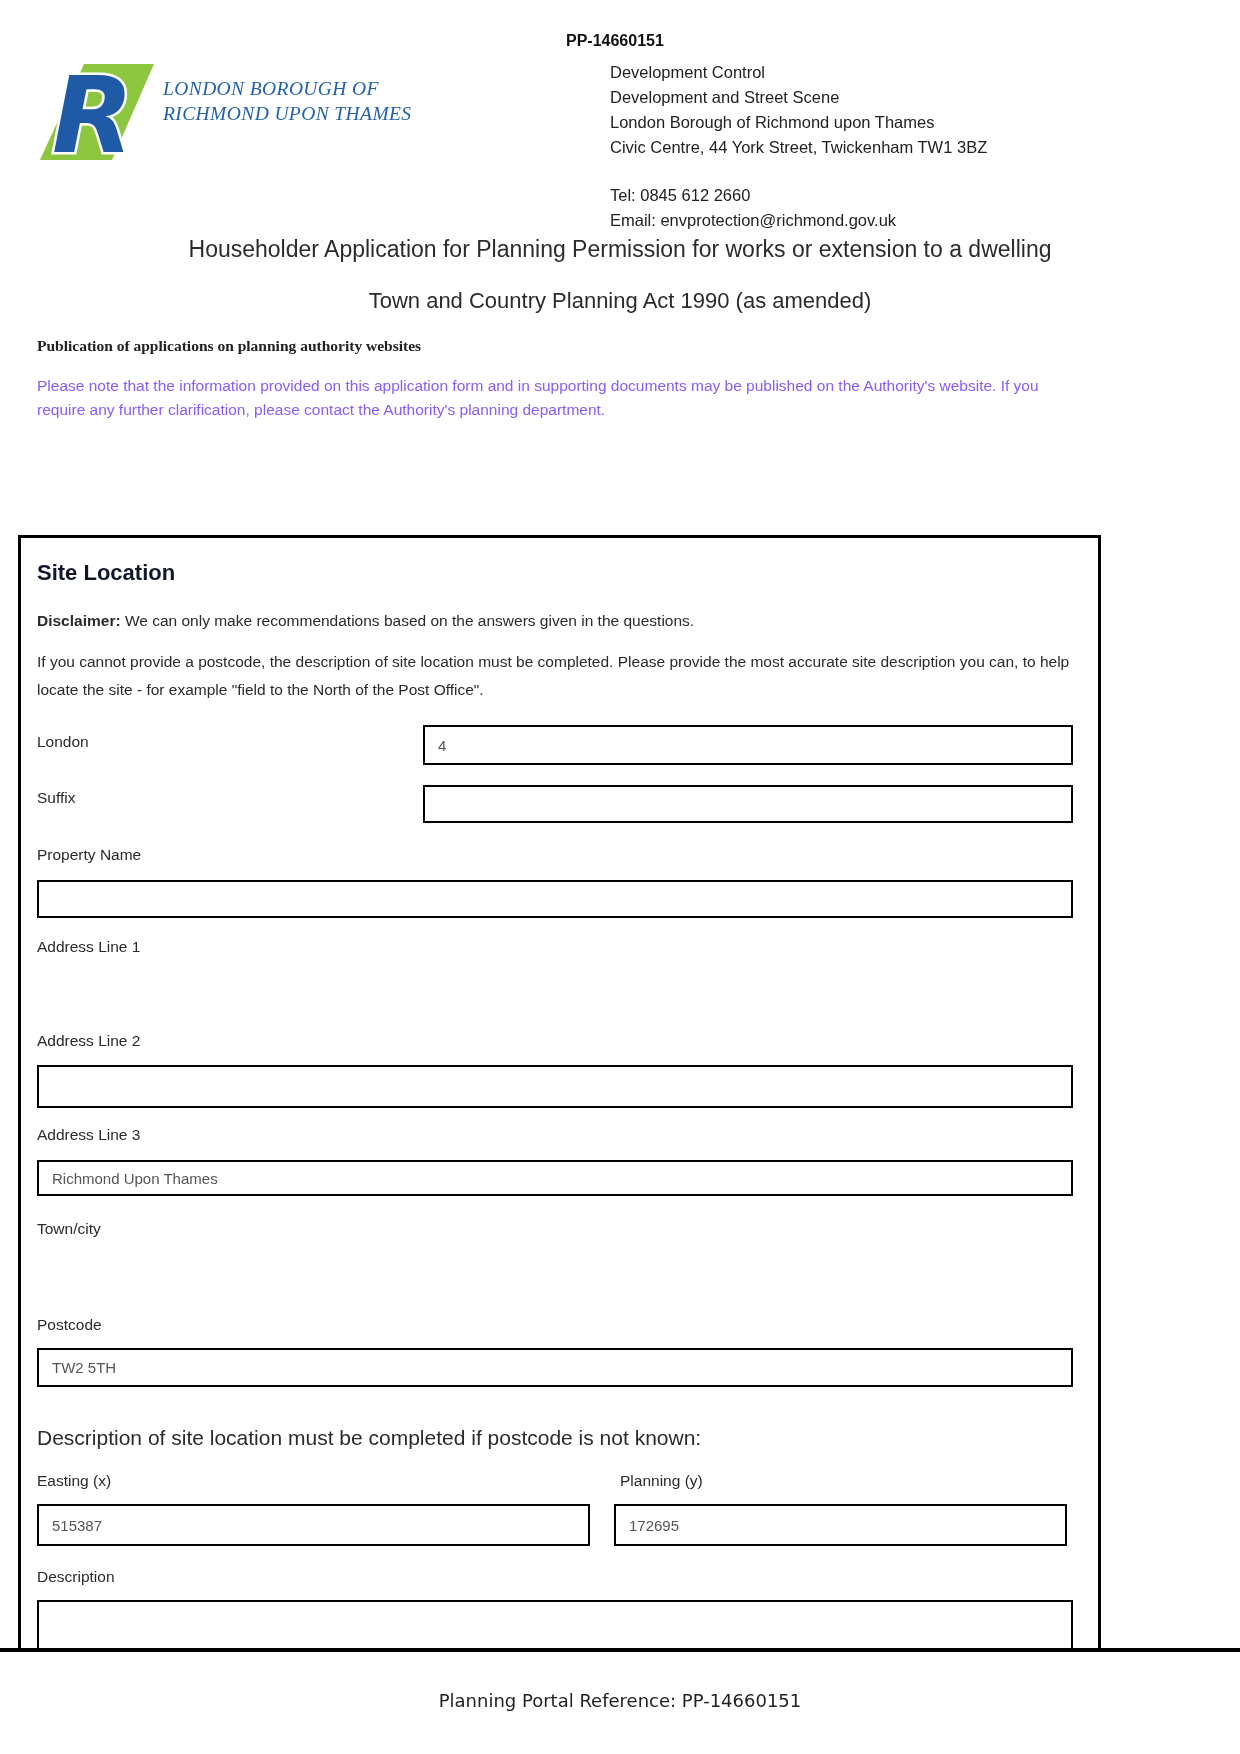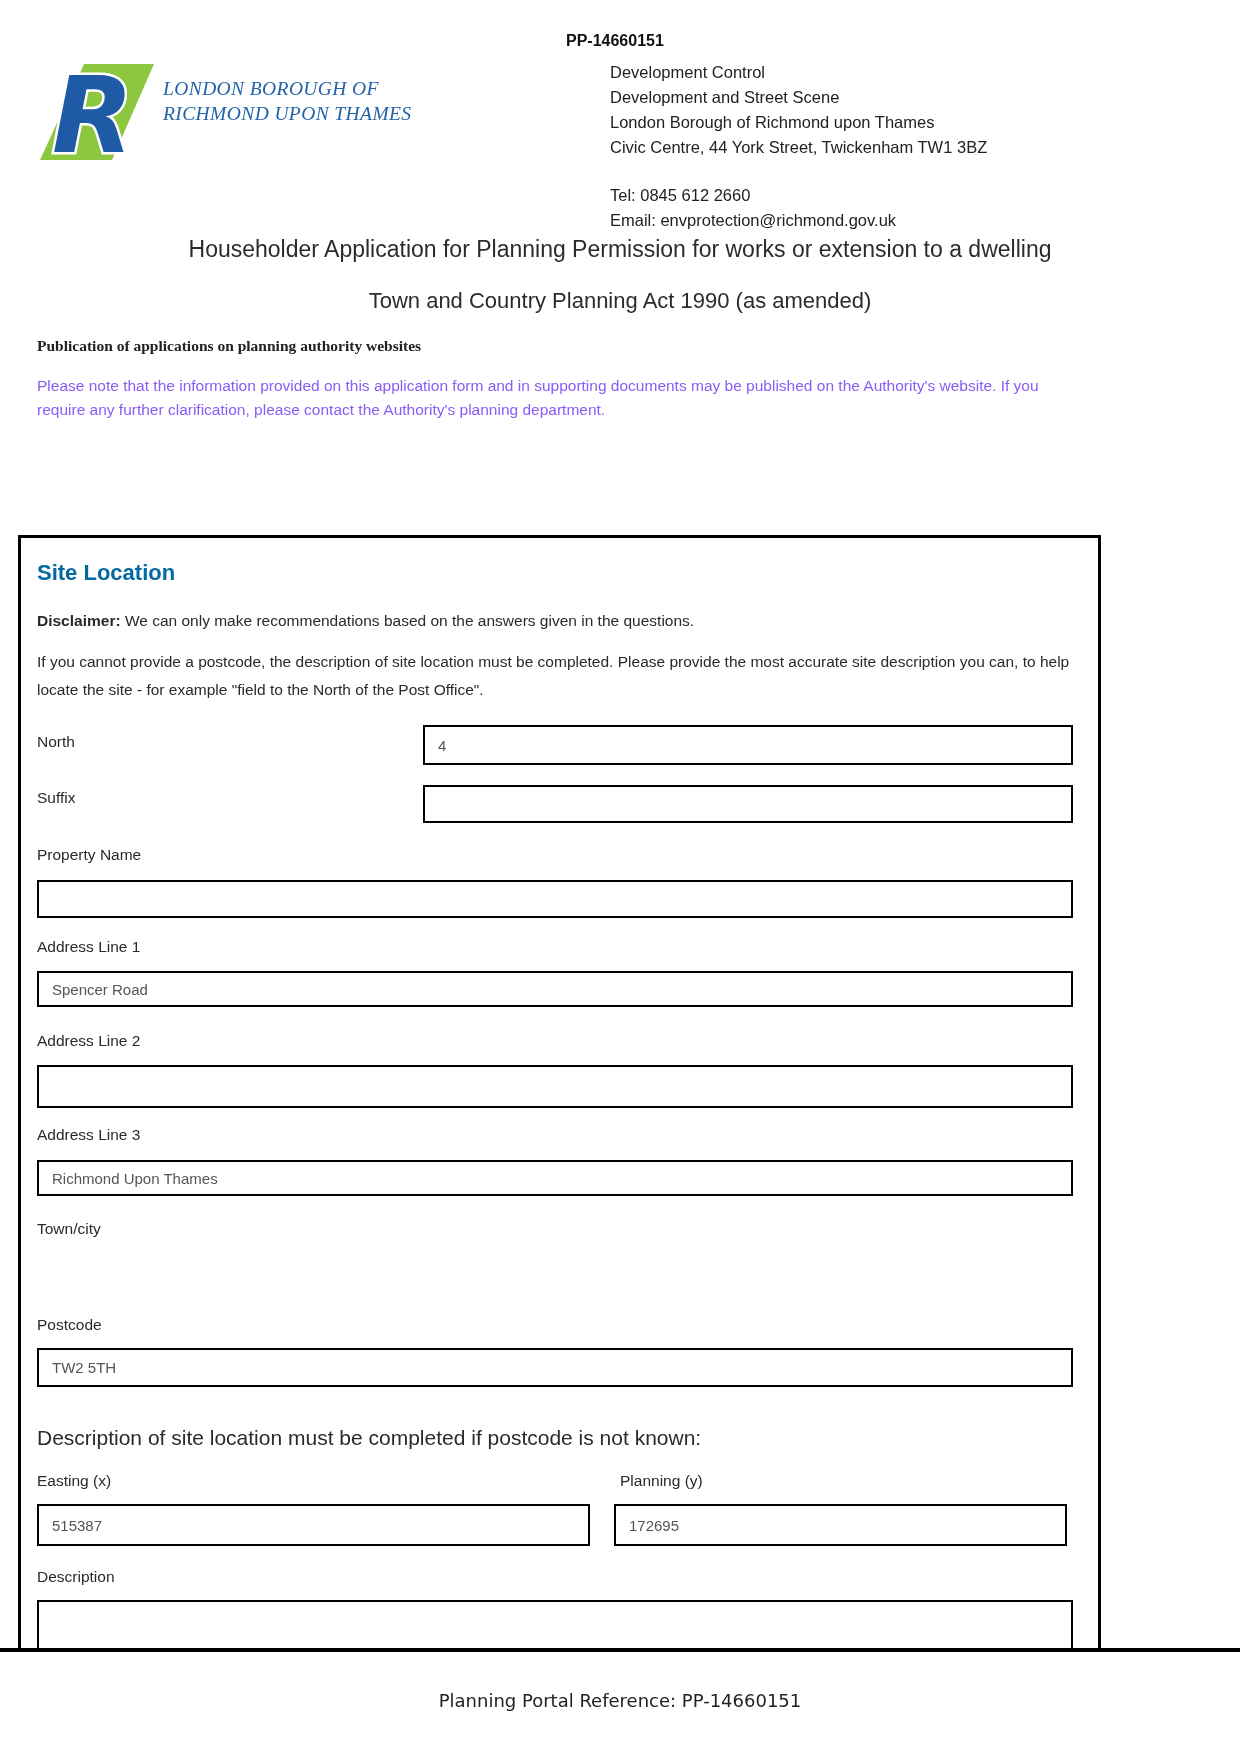--- a/index.html
+++ b/index.html
@@ -17,21 +17,21 @@
   
   .doc-title{position:absolute;left:0;top:236px;width:1240px;text-align:center;font-size:23px;color:#2b2b2b;}
   .doc-subtitle{position:absolute;left:0;top:288px;width:1240px;text-align:center;font-size:22px;color:#2b2b2b;}
   .pub-head{position:absolute;left:37px;top:337px;font-size:15.5px;font-weight:bold;color:#222;font-family:Liberation Serif, serif;}
   .pub-body{position:absolute;left:37px;top:374px;width:1032px;font-size:15.5px;line-height:24px;color:#8b5cf6;}
 
   
   .main-box{position:absolute;left:18px;top:535px;width:1083px;height:1115px;
             border:3px solid #000;border-bottom:none;box-sizing:border-box;overflow:hidden;background:#fff;}
   .main-box *{box-sizing:border-box;}
-  .sl-head{position:absolute;left:16px;top:22px;font-size:22px;font-weight:bold;color:#0369a1;}
+  .sl-head{position:absolute;left:16px;top:22px;font-size:22px;font-weight:bold;color:#0f172a;}
   .sl-disclaimer{position:absolute;left:16px;top:74px;font-size:15.5px;color:#2a2a2a;}
   .sl-intro{position:absolute;left:16px;top:110px;width:1036px;font-size:15.5px;line-height:28px;color:#2a2a2a;}
   .f-label{position:absolute;font-size:15.5px;color:#2a2a2a;white-space:nowrap;}
   .f-input{position:absolute;border:2px solid #000;border-radius:0;background:#fff;
            font-family:"Liberation Sans",sans-serif;font-size:15px;color:#555;
            padding:0 0 0 13px;outline:none;}
   .desc-head{position:absolute;left:16px;top:888px;font-size:21px;color:#2b2b2b;}
   .desc-box{position:absolute;left:16px;top:1062px;width:1036px;height:53px;
             border:2px solid #000;border-bottom:none;background:#fff;}
 
@@ -71,31 +71,30 @@
   <div class="pub-head">Publication of applications on planning authority websites</div>
   <div class="pub-body">Please note that the information provided on this application form and in supporting documents may be published on the Authority's website. If you require any further clarification, please contact the Authority's planning department.</div>
 
   <div class="main-box">
     <div class="sl-head">Site Location</div>
     <div class="sl-disclaimer">
       <b>Disclaimer:</b><span> We can only make recommendations based on the answers given in the questions.</span>
     </div>
     <div class="sl-intro">If you cannot provide a postcode, the description of site location must be completed. Please provide the most accurate site description you can, to help locate the site - for example "field to the North of the Post Office".</div>
 
-    <div class="f-label" style="left:16px;top:195px;">North</div>
+    <div class="f-label" style="left:16px;top:195px;">London</div>
     <input class="f-input" style="left: 402px; top: 187px; width: 650px; height: 40px;" readonly="" value="4">
 
     <div class="f-label" style="left:16px;top:251px;">Suffix</div>
     <input class="f-input" style="left: 402px; top: 247px; width: 650px; height: 38px;" readonly="" value="">
 
     <div class="f-label" style="left:16px;top:308px;">Property Name</div>
     <input class="f-input" style="left: 16px; top: 342px; width: 1036px; height: 38px;" readonly="" value="">
 
     <div class="f-label" style="left:16px;top:400px;">Address Line 1</div>
-    <input class="f-input" style="left: 16px; top: 433px; width: 1036px; height: 36px;" readonly="" value="Spencer Road">
 
     <div class="f-label" style="left:16px;top:494px;">Address Line 2</div>
     <input class="f-input" style="left: 16px; top: 527px; width: 1036px; height: 43px;" readonly="" value="">
 
     <div class="f-label" style="left:16px;top:588px;">Address Line 3</div>
     <input class="f-input" style="left: 16px; top: 622px; width: 1036px; height: 36px;" readonly="" value="Richmond Upon Thames">
 
     <div class="f-label" style="left:16px;top:682px;">Town/city</div>
 
     <div class="f-label" style="left:16px;top:778px;">Postcode</div>

